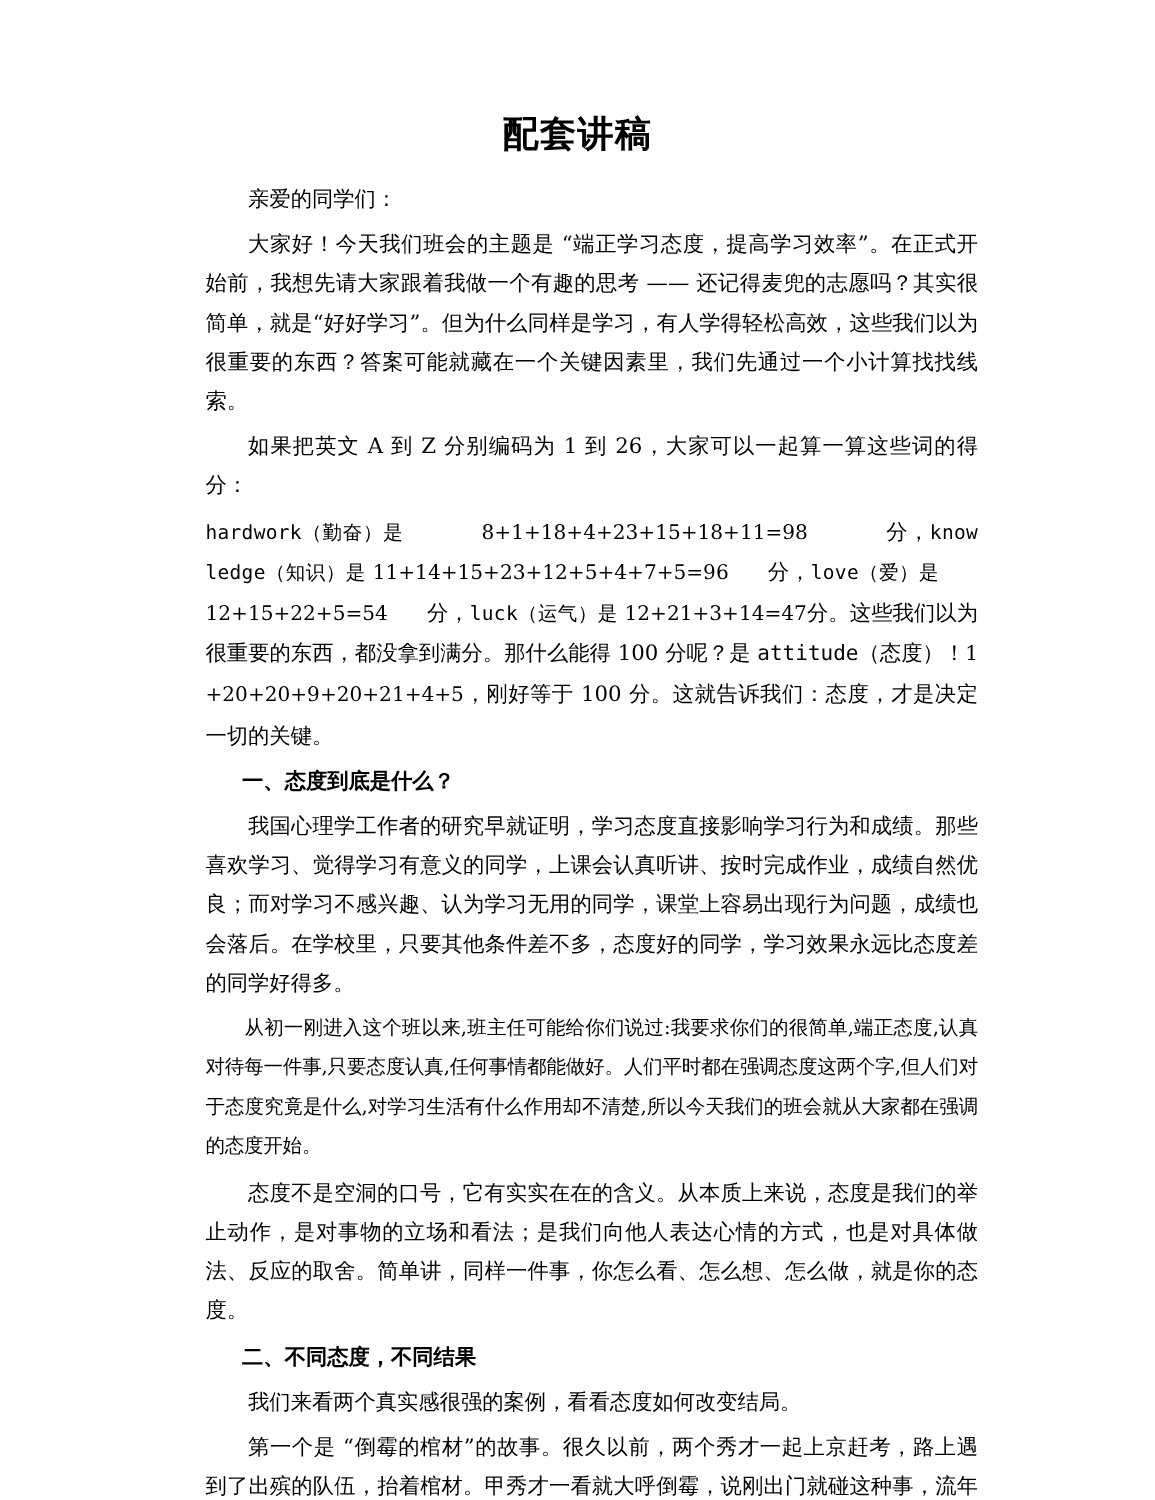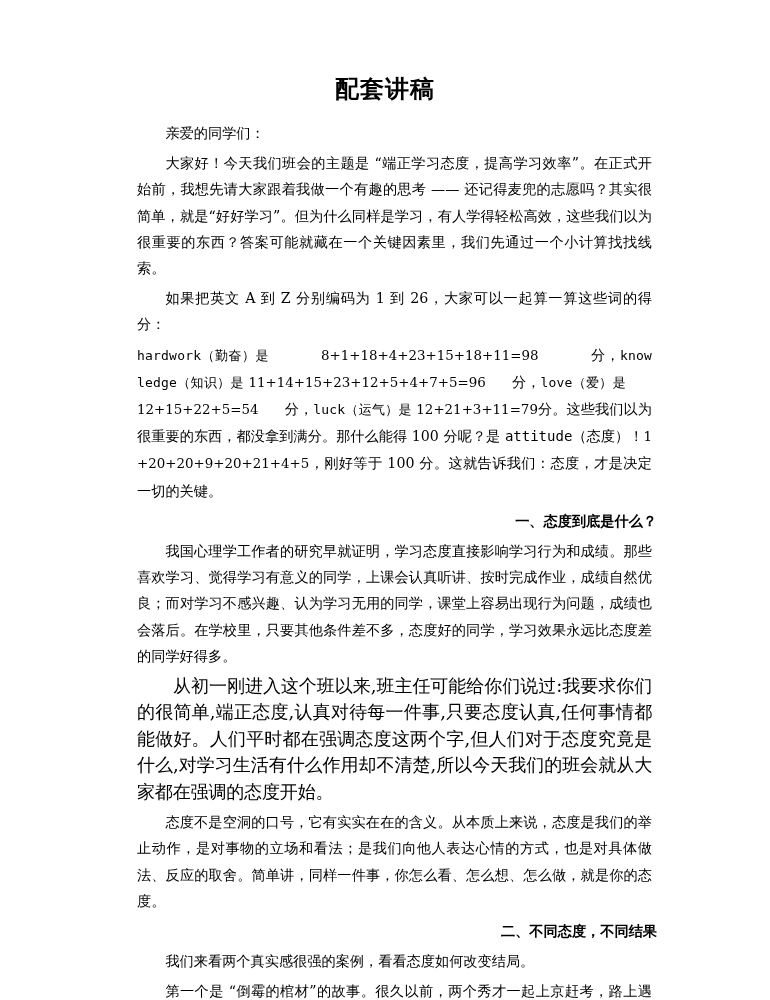--- a/index.html
+++ b/index.html
@@ -52,26 +52,26 @@
     word-break: break-all;
   }
 
   .heading {
     font-size: 14.2px;
     line-height: 26.2px;
     font-weight: bold;
     margin: 0;
     text-indent: 2em;
     padding-left: 20px;
-    text-align: right;
+    text-align: left;
   }
 
   
   .para.compact {
-    font-size: 18px;
+    font-size: 13px;
     line-height: 26.4px;
     letter-spacing: -0.15px;
   }
 
   
   .para.calc {
     text-indent: 0;
     font-size: 14.2px;
     line-height: 26.2px;
   }
@@ -106,21 +106,21 @@
 
     <p class="para">亲爱的同学们：</p>
 
     <p class="para">大家好！今天我们班会的主题是  “端正学习态度，提高学习效率”。在正式开始前，我想先请大家跟着我做一个有趣的思考  ——  还记得麦兜的志愿吗？其实很简单，就是“好好学习”。但为什么同样是学习，有人学得轻松高效，这些我们以为很重要的东西？答案可能就藏在一个关键因素里，我们先通过一个小计算找找线索。</p>
 
     <p class="para">如果把英文  A  到  Z  分别编码为  1  到  26，大家可以一起算一算这些词的得分：</p>
 
     <p class="para calc">
       <span class="lat">hardwork（勤奋）是</span><span class="gap-l"></span><span class="num">8+1+18+4+23+15+18+11=98</span><span class="gap-l"></span><span>分，</span><span class="lat">knowledge（知识）是</span>
       <span class="num">11+14+15+23+12+5+4+7+5=96</span><span class="gap-m"></span><span>分，</span><span class="lat">love（爱）是</span><span class="gap-m"></span><span class="num">12+15+22+5=54</span><span class="gap-m"></span><span>分，</span><span class="lat">luck（运气）是</span>
-      <span class="num">12+21+3+11=79</span><span>分。</span><span>这些我们以为很重要的东西，都没拿到满分。那什么能得  100  分呢？是 </span><span class="inline-lat">attitude</span><span>（态度）！</span><span class="inline-num">1+20+20+9+20+21+4+5</span><span>，刚好等于  100  分。这就告诉我们：态度，才是决定一切的关键。</span>
+      <span class="num">12+21+3+14=47</span><span>分。</span><span>这些我们以为很重要的东西，都没拿到满分。那什么能得  100  分呢？是 </span><span class="inline-lat">attitude</span><span>（态度）！</span><span class="inline-num">1+20+20+9+20+21+4+5</span><span>，刚好等于  100  分。这就告诉我们：态度，才是决定一切的关键。</span>
     </p>
 
     <p class="heading">一、态度到底是什么？</p>
 
     <p class="para">我国心理学工作者的研究早就证明，学习态度直接影响学习行为和成绩。那些喜欢学习、觉得学习有意义的同学，上课会认真听讲、按时完成作业，成绩自然优良；而对学习不感兴趣、认为学习无用的同学，课堂上容易出现行为问题，成绩也会落后。在学校里，只要其他条件差不多，态度好的同学，学习效果永远比态度差的同学好得多。</p>
 
     <p class="para compact">从初一刚进入这个班以来,班主任可能给你们说过:我要求你们的很简单,端正态度,认真对待每一件事,只要态度认真,任何事情都能做好。人们平时都在强调态度这两个字,但人们对于态度究竟是什么,对学习生活有什么作用却不清楚,所以今天我们的班会就从大家都在强调的态度开始。</p>
 
     <p class="para">态度不是空洞的口号，它有实实在在的含义。从本质上来说，态度是我们的举止动作，是对事物的立场和看法；是我们向他人表达心情的方式，也是对具体做法、反应的取舍。简单讲，同样一件事，你怎么看、怎么想、怎么做，就是你的态度。</p>
 

